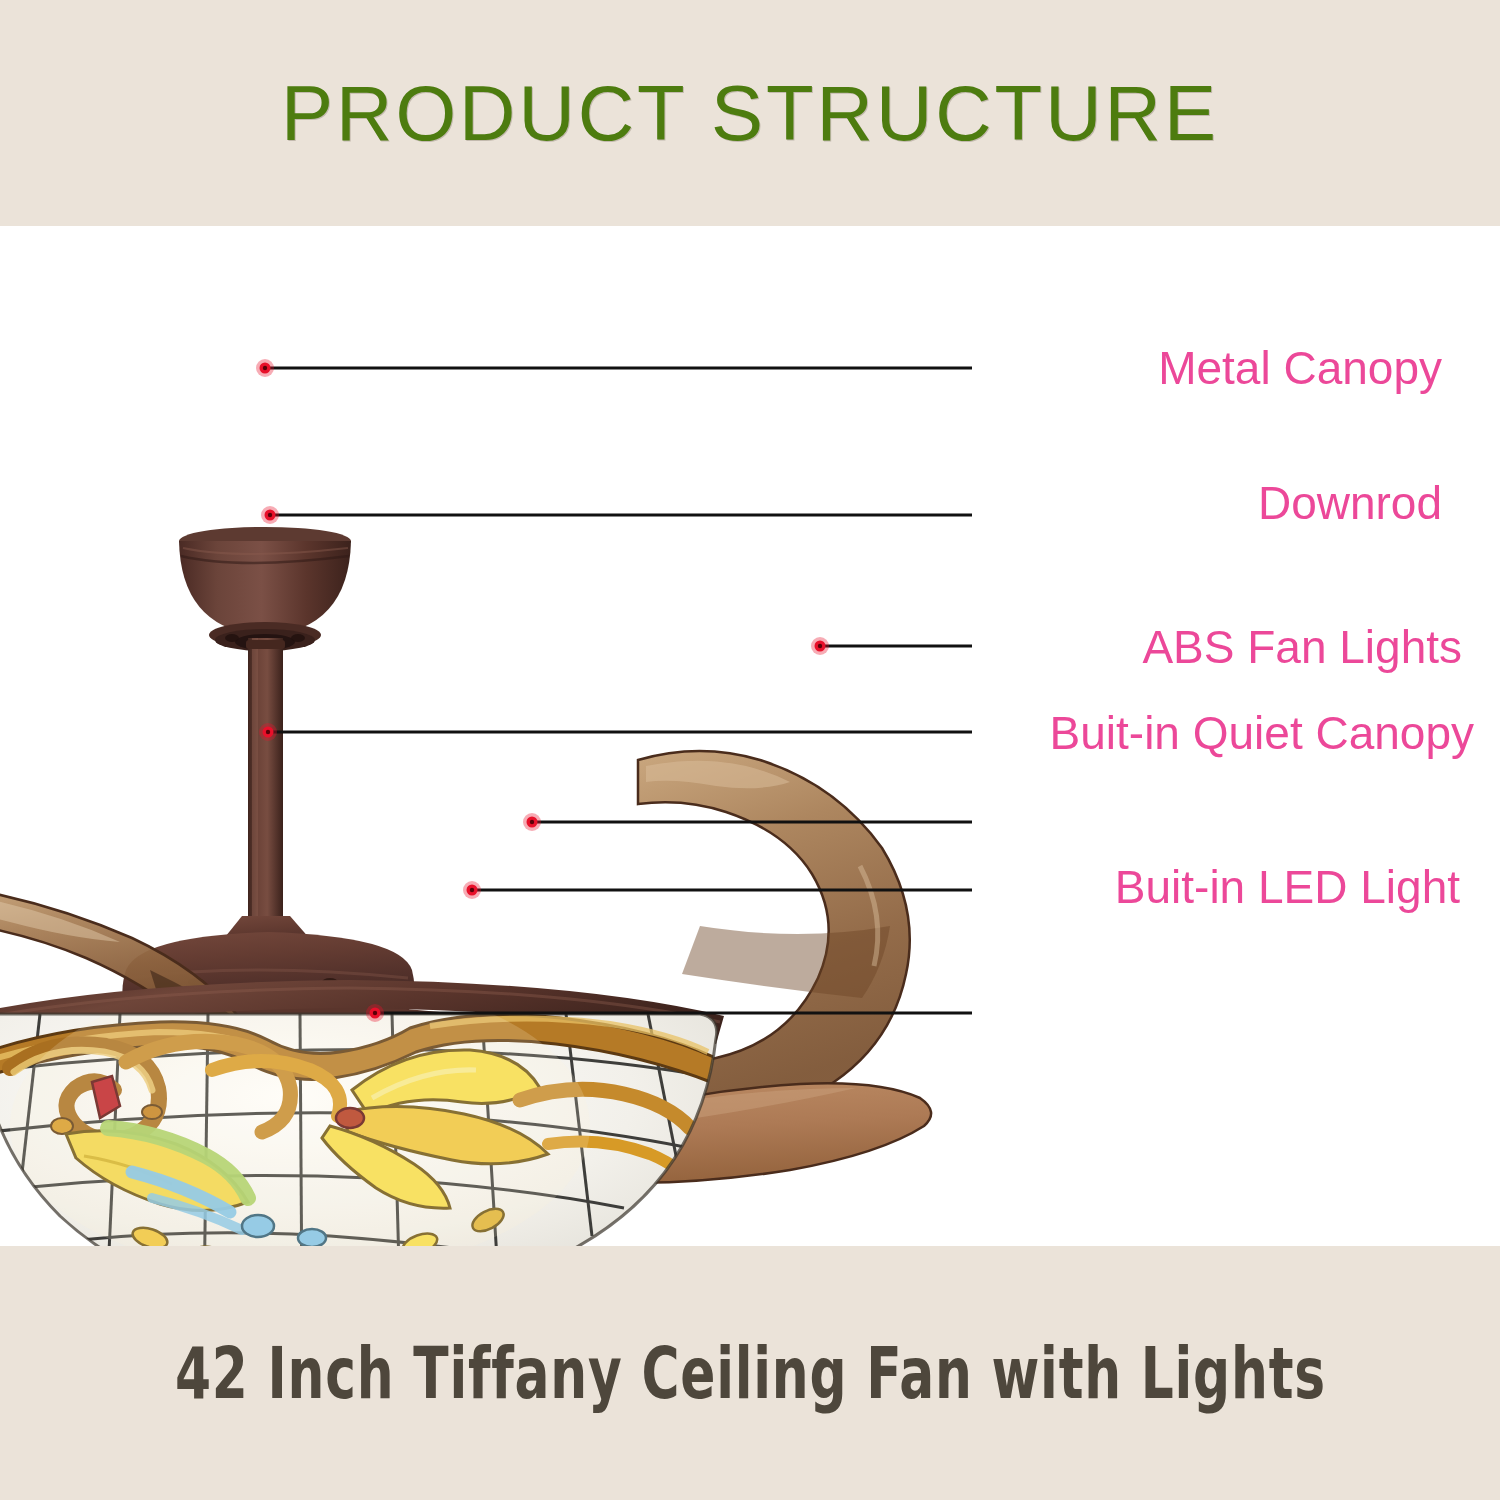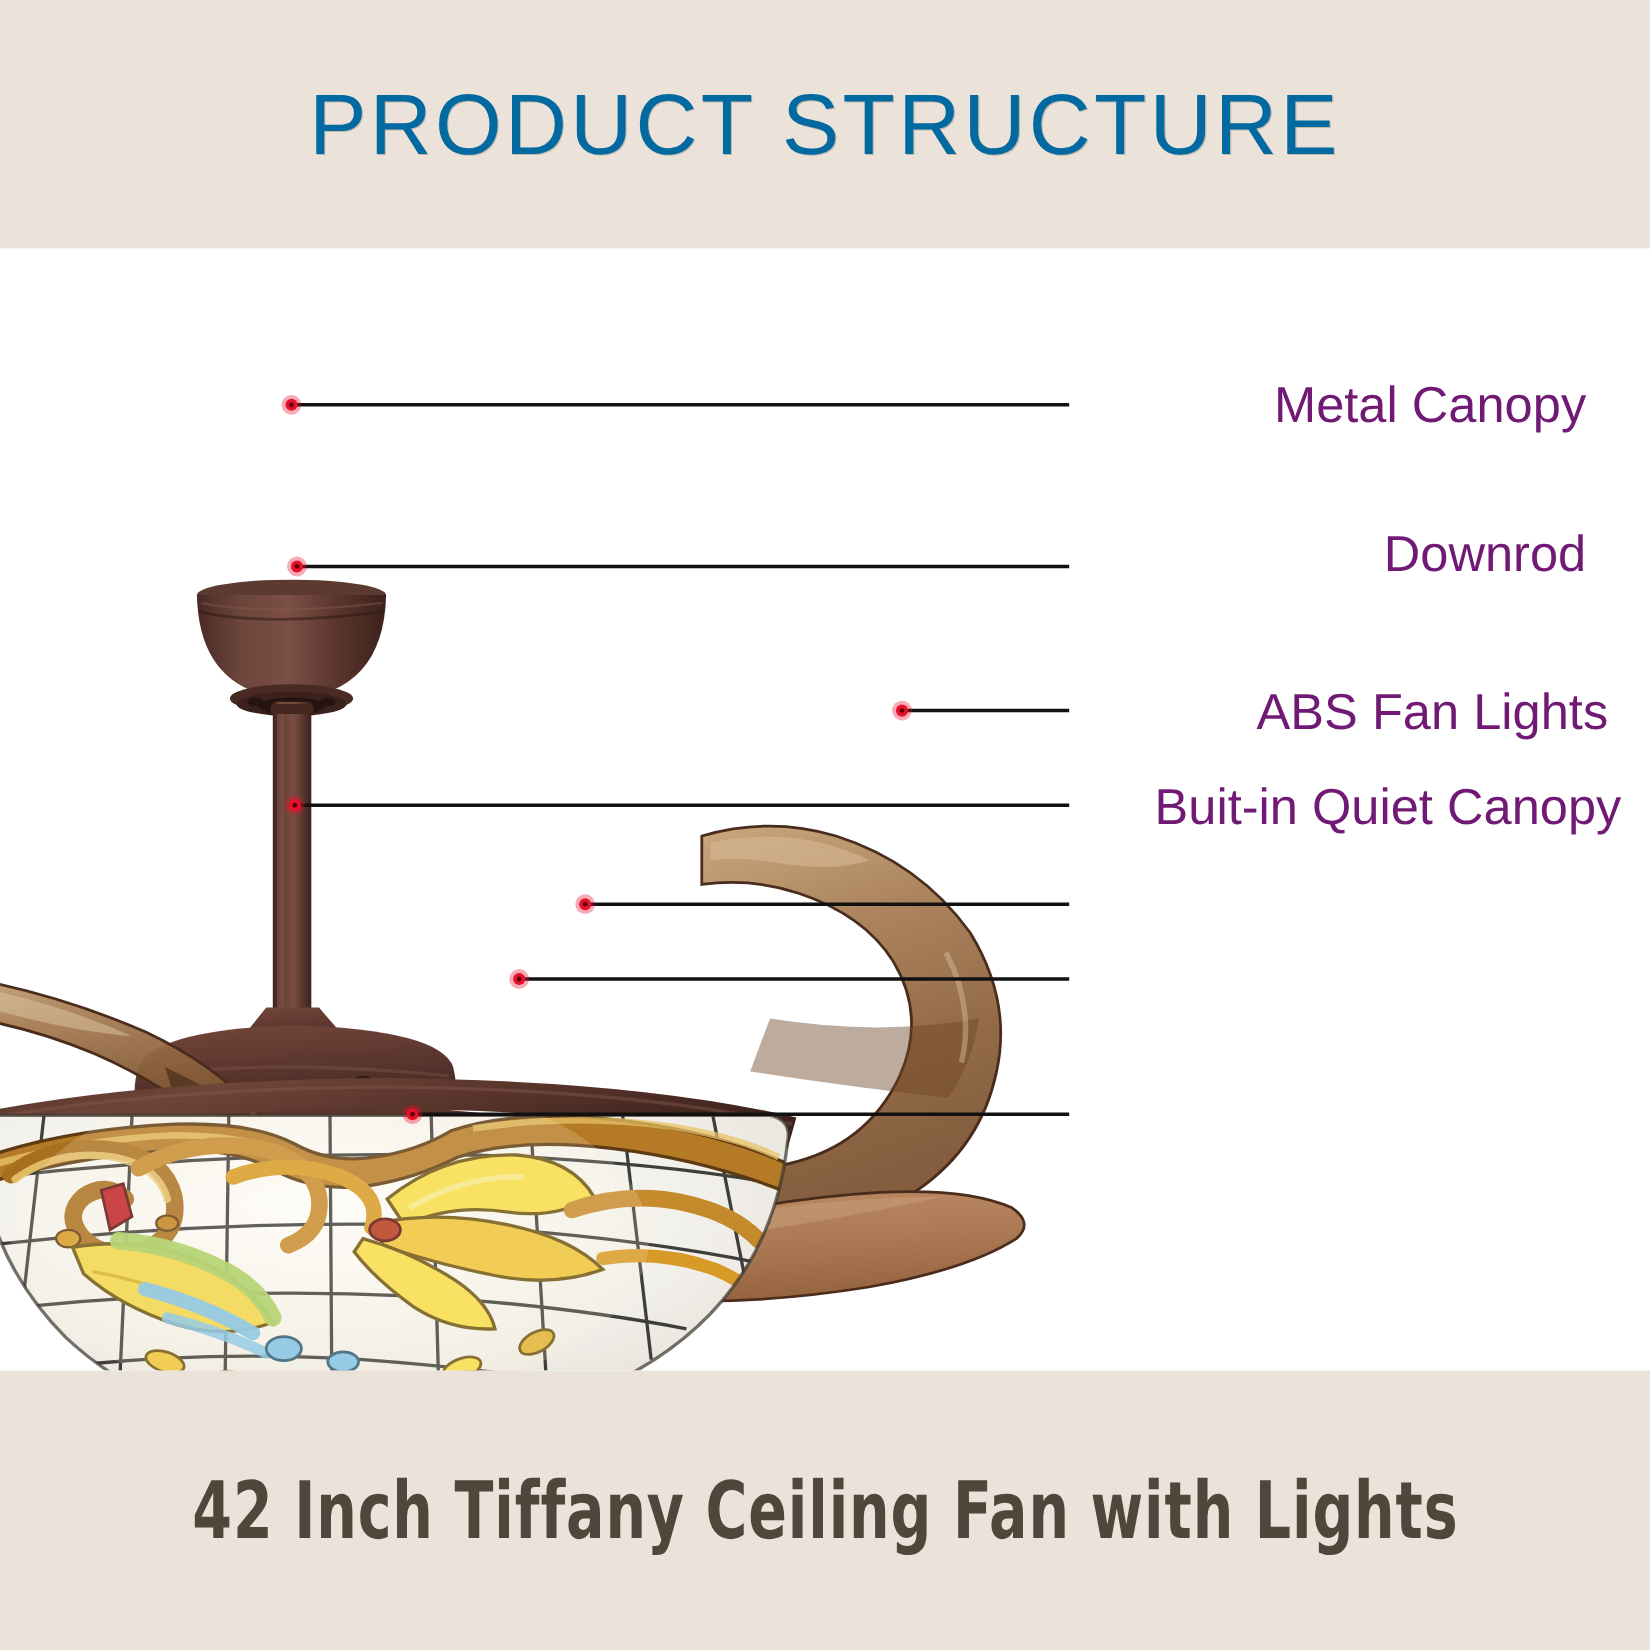--- a/index.html
+++ b/index.html
@@ -24,21 +24,21 @@
     display: flex;
     align-items: center;
     justify-content: center;
   }
   #header-band { top: 0; height: 226px; }
   #footer-band { top: 1246px; height: 254px; }
 
   #page-title {
     font-size: 78px;
     letter-spacing: 3px;
-    color: #0369a1;
+    color: #4d7c0f;
     font-weight: 400;
     white-space: nowrap;
     font-family: "Liberation Sans", sans-serif;
     text-shadow: 1px 1px 0 rgba(120,108,95,.35);
   }
   #footer-title {
     font-size: 72px;
     color: #4e473c;
     font-weight: 700;
     white-space: nowrap;
@@ -54,21 +54,21 @@
     top: 226px;
     width: 1500px;
     height: 1020px;
     background: #ffffff;
   }
   #fan-svg { position: absolute; left: 0; top: 0; }
 
   
   .callout-label {
     position: absolute;
-    color: #701a75;
+    color: #ec4899;
     font-size: 46px;
     font-family: "Liberation Sans", sans-serif;
     font-weight: 400;
     white-space: nowrap;
     text-align: right;
     line-height: 1.10;
   }
   .callout-label.two-line { white-space: normal; line-height: 1.20; }
 </style>
 </head>
@@ -345,19 +345,20 @@
 
   <div class="callout-label" style="right:58px; top:117px;">Metal Canopy</div>
 
   <div class="callout-label" style="right:58px; top:252px;">Downrod</div>
 
   <div class="callout-label" style="right:38px; top:396px;">ABS Fan Lights</div>
 
   <div class="callout-label" style="right:26px; top:482px;">Buit-in Quiet Canopy</div>
 
 
+  <div class="callout-label" style="right:40px; top:636px;">Buit-in LED Light</div>
 
 
 </div>
 
 <div class="band" id="footer-band">
   <div id="footer-title">42 Inch Tiffany Ceiling Fan with Lights</div>
 </div>
 
 </body></html>

